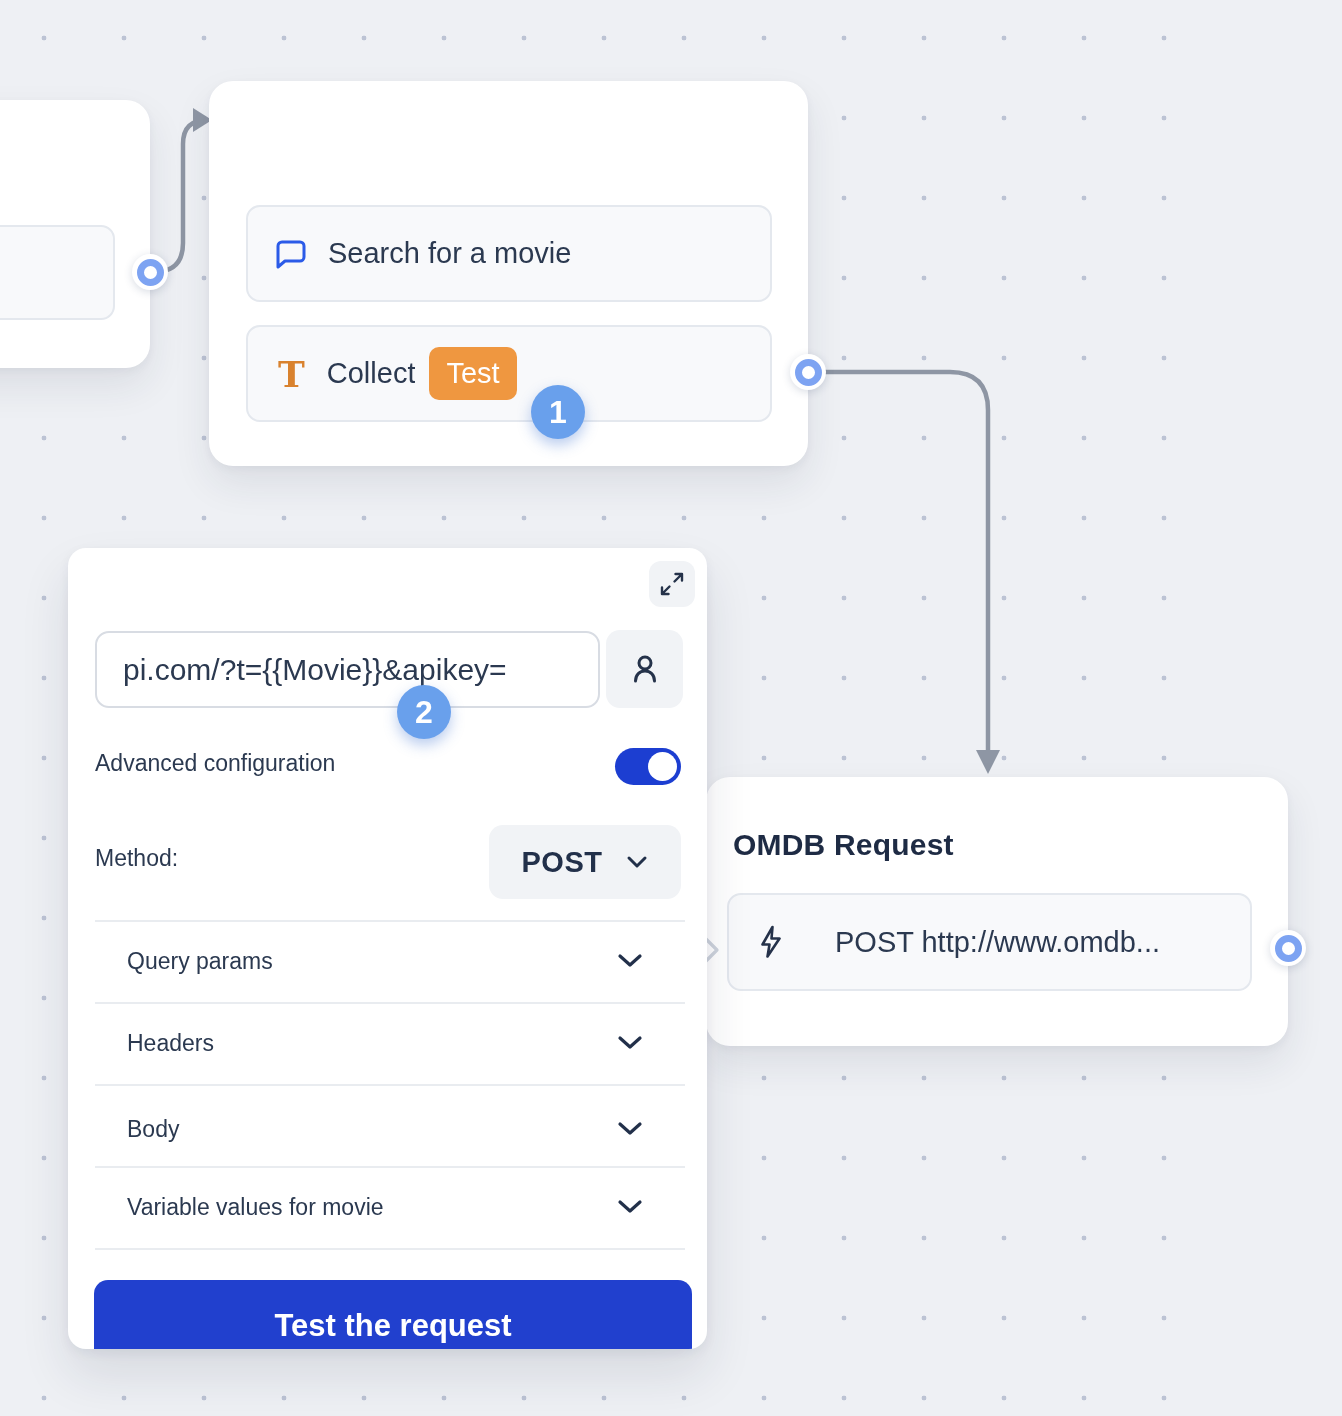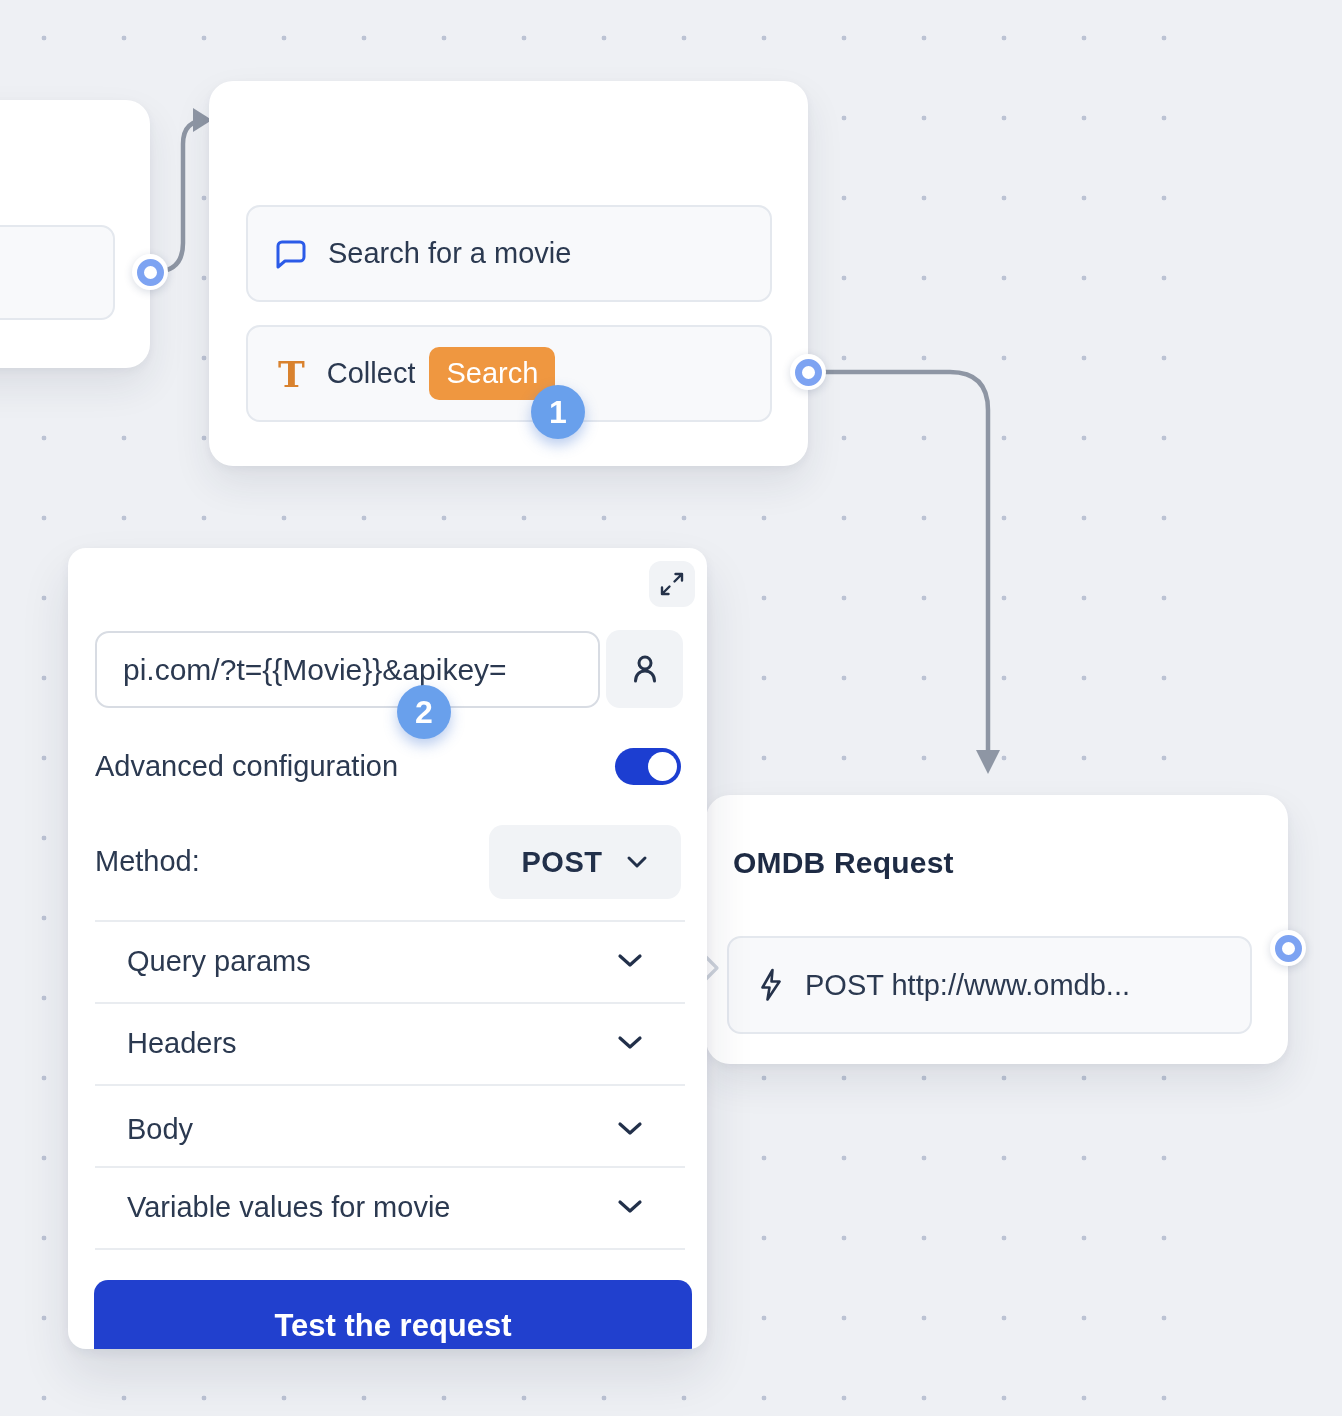--- a/index.html
+++ b/index.html
@@ -51,21 +51,21 @@
   .icon-btn{
     position:absolute;background:#f1f3f6;border-radius:12px;
     display:flex;align-items:center;justify-content:center;cursor:pointer;
   }
   .url-input{
     position:absolute;left:27px;top:83px;width:505px;height:77px;box-sizing:border-box;
     border:2px solid #d8dce3;border-radius:14px;background:#fff;
     font-family:"Liberation Sans",sans-serif;font-size:30px;color:#2b3950;
     padding:0 8px 0 26px;outline:none;
   }
-  .row-label{font-size:29px;color:#2b3950;}
+  .row-label{font-size:23px;color:#2b3950;}
   .toggle{position:absolute;left:547px;top:200px;width:66px;height:37px;border-radius:19px;background:#1c3ed1;}
   .toggle .knob{position:absolute;right:4px;top:4px;width:29px;height:29px;border-radius:50%;background:#fff;}
   .dropdown{
     position:absolute;left:421px;top:277px;width:192px;height:74px;border-radius:14px;
     background:#f1f3f6;display:flex;align-items:center;justify-content:center;gap:24px;cursor:pointer;
   }
   .dropdown .dd-label{font-size:29px;font-weight:700;color:#22304a;letter-spacing:.5px;}
   .divider{position:absolute;left:27px;width:590px;height:0;border-top:2px solid #e9ecf0;}
   .section-row{
     position:absolute;left:0;width:639px;height:82px;box-sizing:border-box;
@@ -104,32 +104,32 @@
         <svg width="34" height="34" viewBox="0 0 34 34">
           <path d="M10 5 h16 a4 4 0 0 1 4 4 v11 a4 4 0 0 1 -4 4 h-15 l-7 6 v-21 a4 4 0 0 1 4 -4 z" fill="none" stroke="#2b5be8" stroke-width="3" stroke-linejoin="round"></path>
         </svg>
       </span>
       <span class="item-label">Search for a movie</span>
     </div>
 
     <div class="item" style="left:37px;top:244px;width:526px;height:97px;">
       <span class="t-icon" style="margin:0 22px 0 30px;">T</span>
       <span class="item-label">Collect</span>
-      <span class="var-badge">Search</span>
+      <span class="var-badge">Test</span>
     </div>
 
     <div class="step-badge" style="left:322px;top:304px;">1</div>
   </div>
   <div class="port" style="left:790px;top:354px;">
     <div class="port-ring"></div>
   </div>
 
-  <div class="card" style="left:706px;top:777px;width:582px;height:269px;margin-top:18px;">
+  <div class="card" style="left:706px;top:777px;width:582px;height:269px;">
     <div class="node-title" style="position:absolute;left:27px;top:51px;">OMDB Request</div>
-    <div class="item" style="left:21px;top:141px;width:525px;height:98px;">
+    <div class="item" style="left:21px;top:116px;width:525px;height:98px;gap:30px;">
       <span style="margin:0 18px 0 26px;display:flex;">
         <svg width="32" height="34" viewBox="0 0 26 34">
           <path d="M14.5 2 L4.5 19.5 H11.5 L9.5 31.5 L21.5 13.5 H13.5 Z" fill="none" stroke="#25324a" stroke-width="2.6" stroke-linejoin="round"></path>
         </svg>
       </span>
       <span class="item-label" style="max-width:400px;">POST http://www.omdb...</span>
     </div>
     <svg width="22" height="34" viewBox="0 0 22 34" style="position:absolute;left:-6px;top:156px;">
       <polyline points="4,4 17,17 4,30" fill="none" stroke="#cdd3dc" stroke-width="3.2" stroke-linecap="round" stroke-linejoin="round"></polyline>
     </svg>

